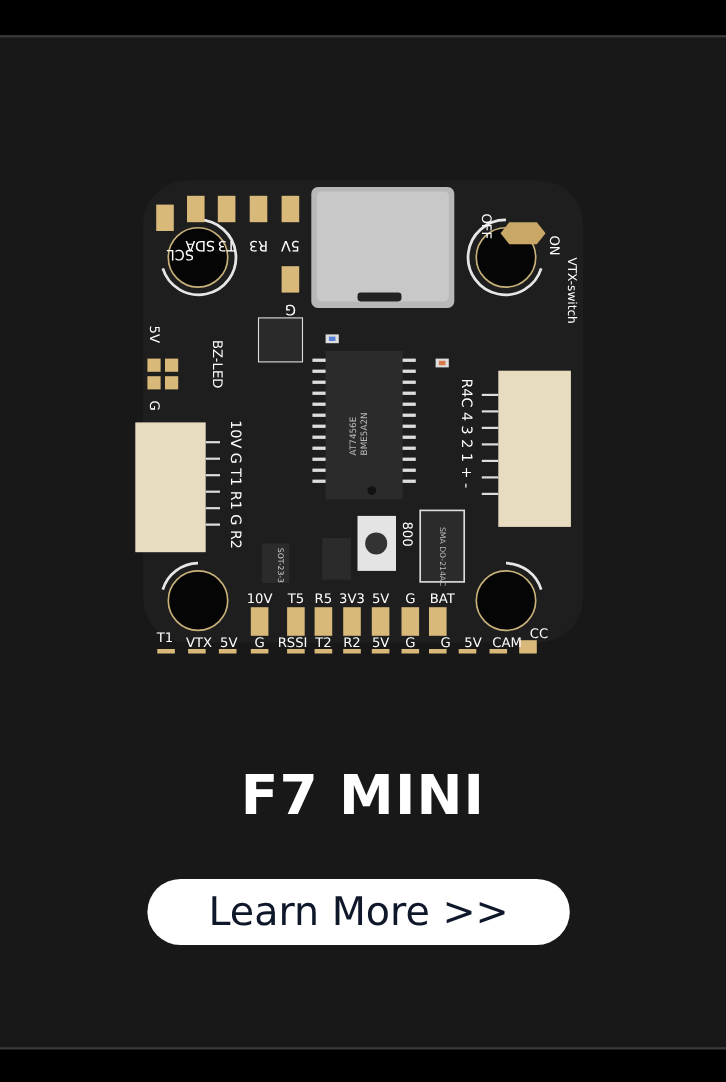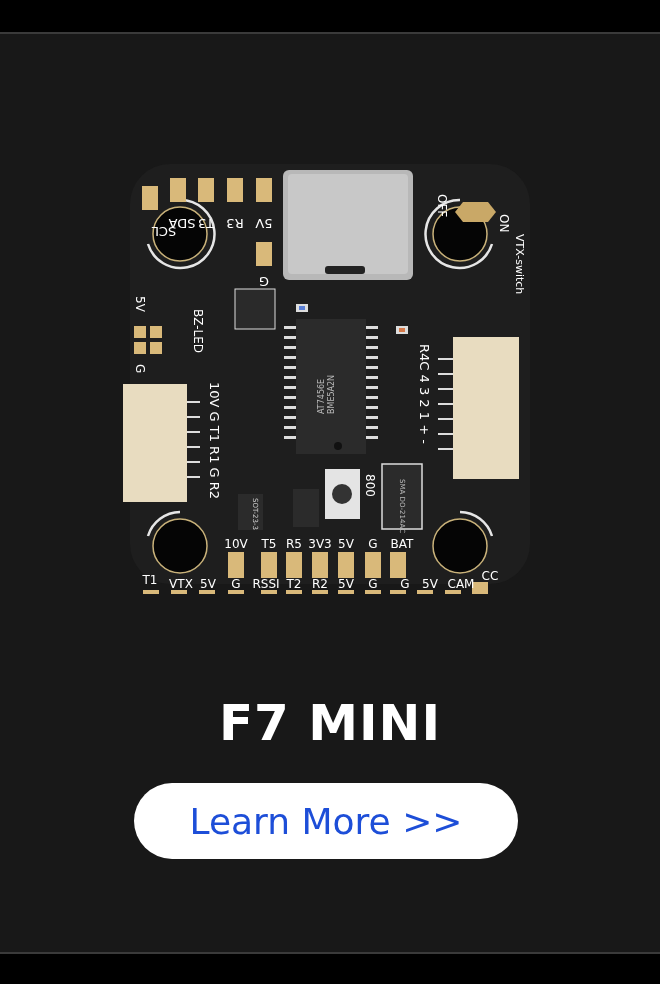--- a/index.html
+++ b/index.html
@@ -15,24 +15,24 @@
     box-sizing: border-box;
   }
   .board-wrap { position: absolute; left: 120px; top: 100px; width: 420px; height: 460px; }
   svg text { font-family: "DejaVu Sans", sans-serif; }
   .title {
     position: absolute; left: 0; top: 660px; width: 660px; text-align: center;
     color: #ffffff; font-weight: bold; font-size: 50px; letter-spacing: 1px;
     font-family: "DejaVu Sans", sans-serif;
   }
   .cta {
-    position: absolute; left: 134px; top: 749px; width: 384px; height: 76px;
+    position: absolute; left: 134px; top: 765px; width: 384px; height: 60px;
     background: #ffffff; border-radius: 43px; border: none;
     display: flex; align-items: center; justify-content: center;
-    color: #1d4ed8; font-size: 36px; font-family: "DejaVu Sans", sans-serif; font-weight: normal;
+    color: #0f172a; font-size: 36px; font-family: "DejaVu Sans", sans-serif; font-weight: normal;
     cursor: pointer; box-sizing: border-box; padding: 0;
   }
 </style>
 </head>
 <body>
 
 <div class="card">
 
   <div class="board-wrap">
     <svg width="420" height="460" viewBox="0 0 420 460" xmlns="http://www.w3.org/2000/svg">

